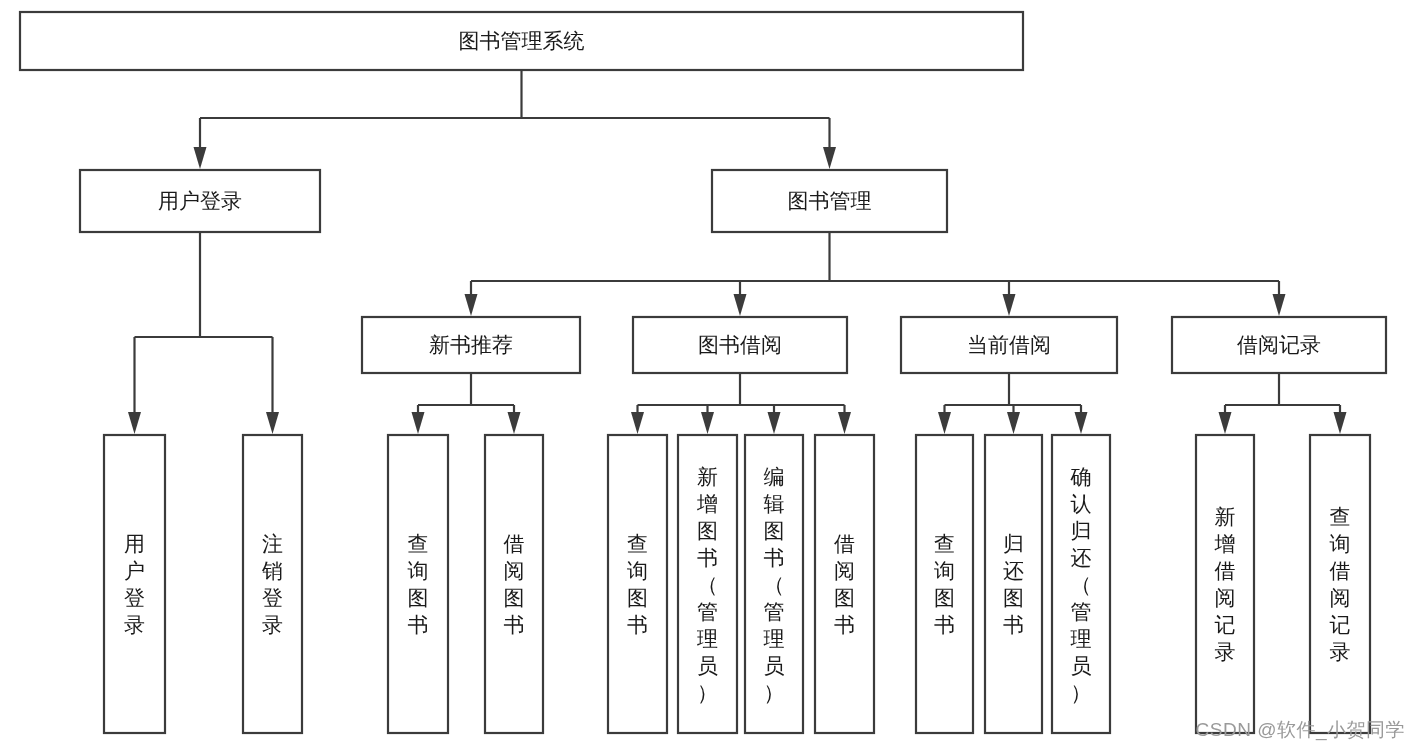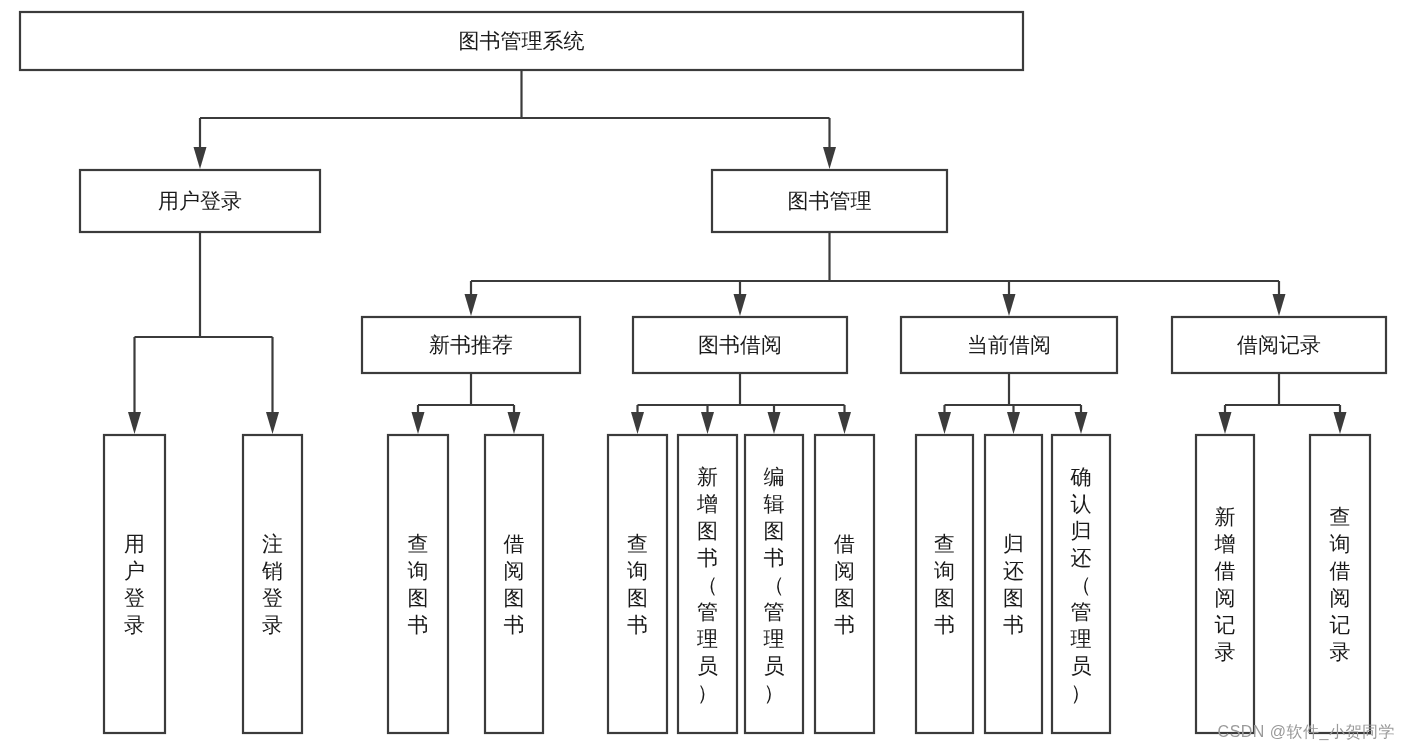--- a/index.html
+++ b/index.html
@@ -47,24 +47,24 @@
     dominant-baseline: middle;
   }
   .node-label-vertical {
     font-family: "Liberation Sans", "DejaVu Sans", sans-serif;
     fill: #1a1a1a;
     font-size: 21px;
     text-anchor: middle;
   }
   .watermark {
     position: absolute;
-    right: 10px;
+    right: 0;
     bottom: 4px;
     font-family: "Liberation Sans", "DejaVu Sans", sans-serif;
-    font-size: 16px;
+    font-size: 19px;
     color: #9a9a9a;
     letter-spacing: 0.5px;
     white-space: nowrap;
     user-select: none;
   }
 </style>
 </head>
 <body>
 
 <div id="diagram-root">

